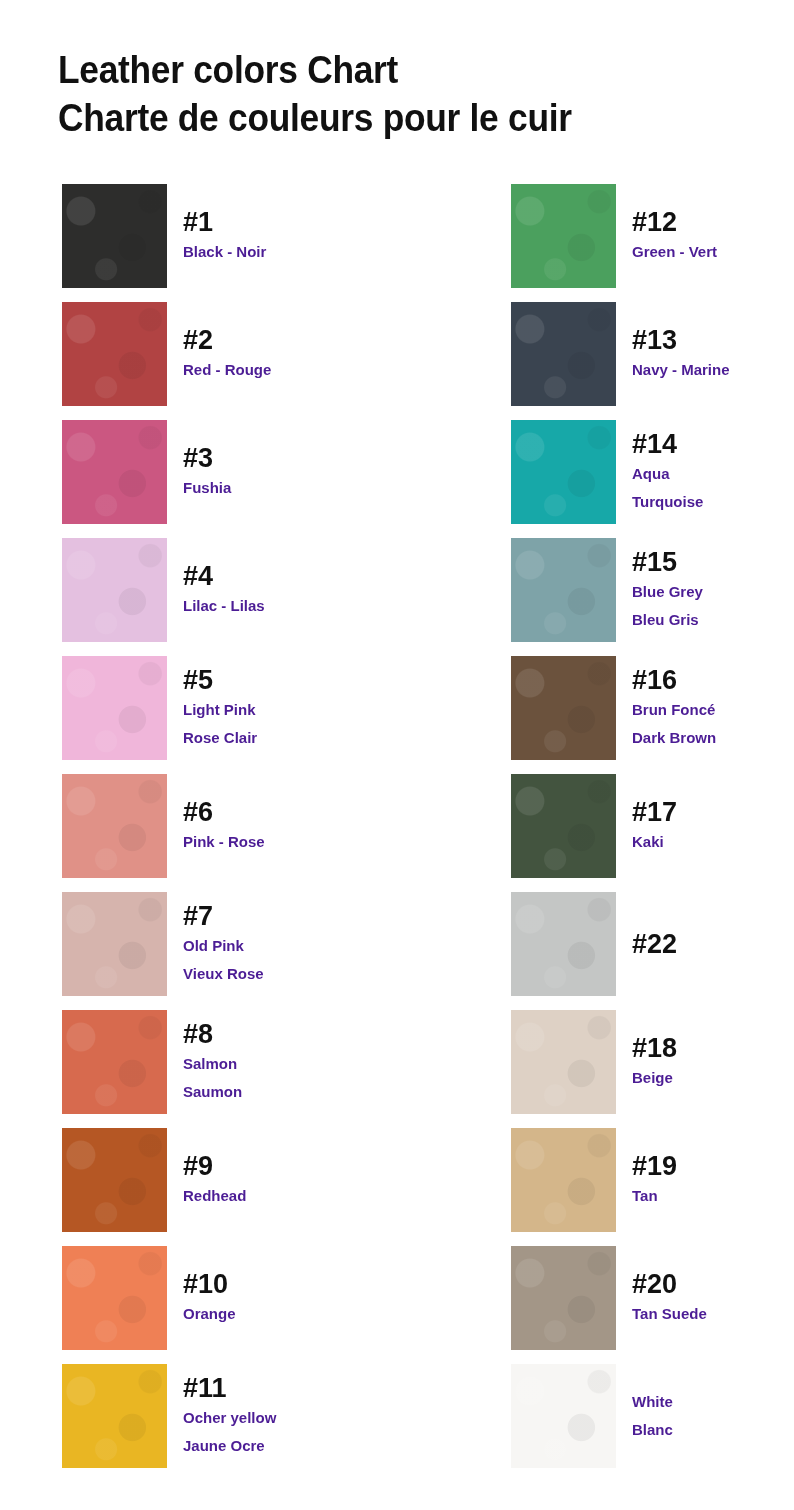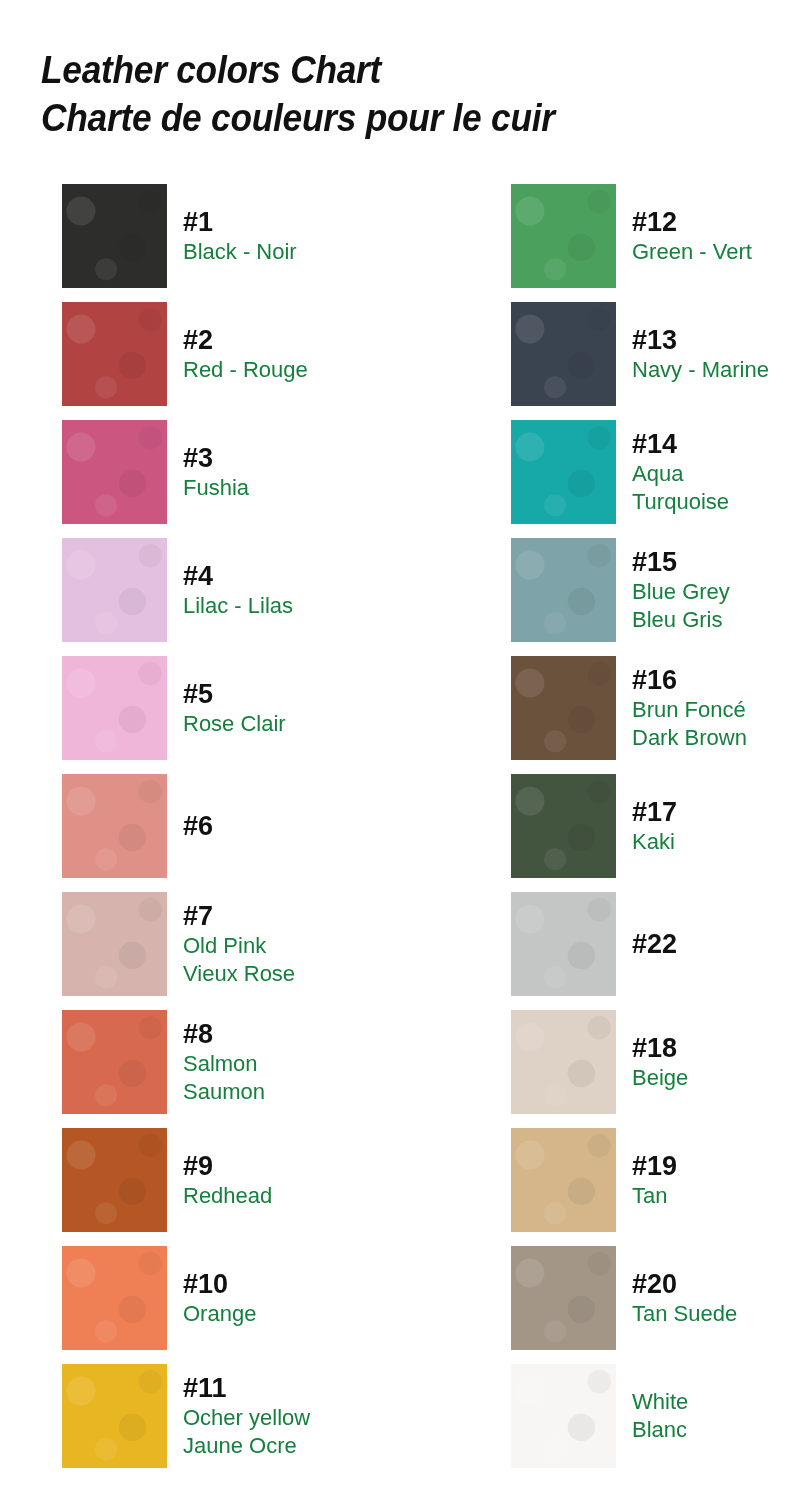--- a/index.html
+++ b/index.html
@@ -13,24 +13,23 @@
     height: 1510px;
     font-family: "Liberation Sans", "DejaVu Sans", sans-serif;
     color: #1a1a1a;
     overflow: hidden;
     position: relative;
   }
 
   
   .title-block {
     position: absolute;
-    left: 41px;
+    left: 58px;
     top: 46px;
     width: 720px;
-    font-style: italic;
   }
   .title-line {
     font-weight: 700;
     font-size: 38px;
     line-height: 48px;
     letter-spacing: -0.3px;
     color: #111111;
     white-space: nowrap;
     transform: scaleX(0.93);
     transform-origin: left center;
@@ -87,24 +86,24 @@
     justify-content: center;
   }
   .code {
     font-weight: 700;
     font-size: 27px;
     line-height: 31px;
     color: #111111;
     white-space: nowrap;
   }
   .name {
-    font-weight: 400;
-    font-size: 22px;
+    font-weight: 700;
+    font-size: 15px;
     line-height: 28px;
-    color: #15803d;
+    color: #4c1d95;
     white-space: nowrap;
   }
 </style>
 </head>
 <body>
 
 <div class="title-block">
   <div class="title-line">Leather colors Chart</div>
   <div class="title-line">Charte de couleurs pour le cuir</div>
 </div>
@@ -136,27 +135,29 @@
         <div class="swatch" style="background-color: rgb(228, 192, 224);"></div>
         <div class="labels">
           <div class="code">#4</div>
           <div class="name">Lilac - Lilas</div>
         </div>
       </div>
       <div class="row">
         <div class="swatch" style="background-color: rgb(240, 182, 218);"></div>
         <div class="labels">
           <div class="code">#5</div>
+          <div class="name">Light Pink</div>
           <div class="name">Rose Clair</div>
         </div>
       </div>
       <div class="row">
         <div class="swatch" style="background-color: rgb(224, 145, 135);"></div>
         <div class="labels">
           <div class="code">#6</div>
+          <div class="name">Pink - Rose</div>
         </div>
       </div>
       <div class="row">
         <div class="swatch" style="background-color: rgb(214, 180, 173);"></div>
         <div class="labels">
           <div class="code">#7</div>
           <div class="name">Old Pink</div>
           <div class="name">Vieux Rose</div>
         </div>
       </div>

